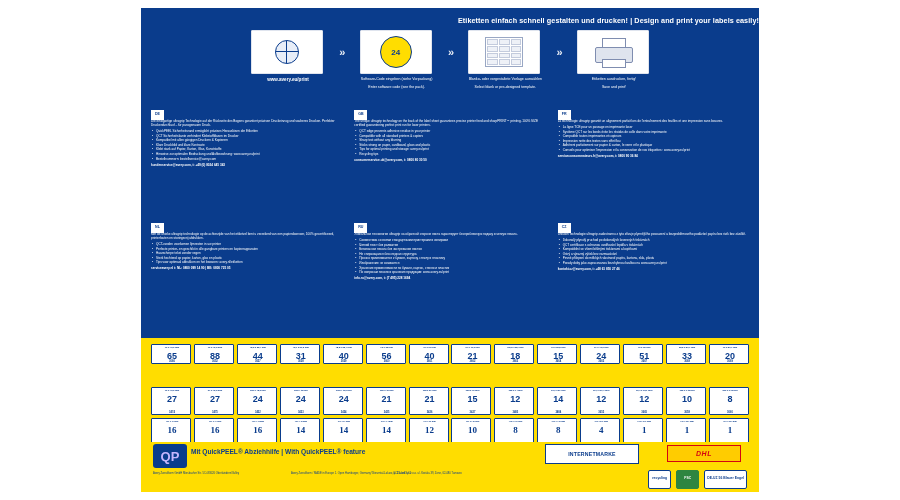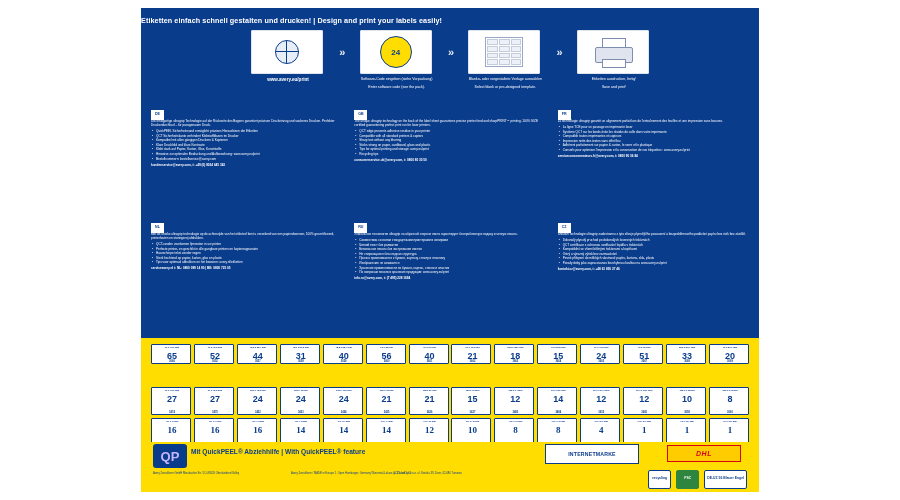--- a/index.html
+++ b/index.html
@@ -26,21 +26,21 @@
   .yellowarea{
     position:absolute;left:0;top:330px;width:618px;height:154px;
     background:#ffdd00;
   }
   
   .header{
     position:absolute;left:0;top:0;width:618px;height:100px;
     background:#0a3c8c;color:#ffffff;
   }
   .header-title{
-    position:absolute;left:0;top:8px;width:618px;text-align:left;
+    position:absolute;left:0;top:8px;width:618px;text-align:right;
     font-size:7.2px;font-weight:bold;letter-spacing:.1px;color:#ffffff;
   }
   .steps{
     position:absolute;left:110px;top:22px;width:400px;height:72px;
     display:flex;align-items:flex-start;justify-content:space-between;
   }
   .step{width:74px;text-align:center;}
   .step .box{
     width:72px;height:44px;background:#ffffff;border:1px solid #dfe4ee;
     box-sizing:border-box;position:relative;border-radius:1px;
@@ -342,21 +342,21 @@
 
     <div class="grid">
       <div class="grow r1">
         <div class="cell">
             <span class="dims">70 x 42,3 mm</span>
             <span class="num">65</span>
             <span class="code">3666</span>
           </div>
         <div class="cell">
             <span class="dims">70 x 42,3 mm</span>
-            <span class="num">52</span>
+            <span class="num">88</span>
             <span class="code">3652</span>
           </div>
         <div class="cell">
             <span class="dims">48,5 x 25,4 mm</span>
             <span class="num">44</span>
             <span class="code">3657</span>
           </div>
         <div class="cell">
             <span class="dims">45,7 x 21,2 mm</span>
             <span class="num">31</span>

